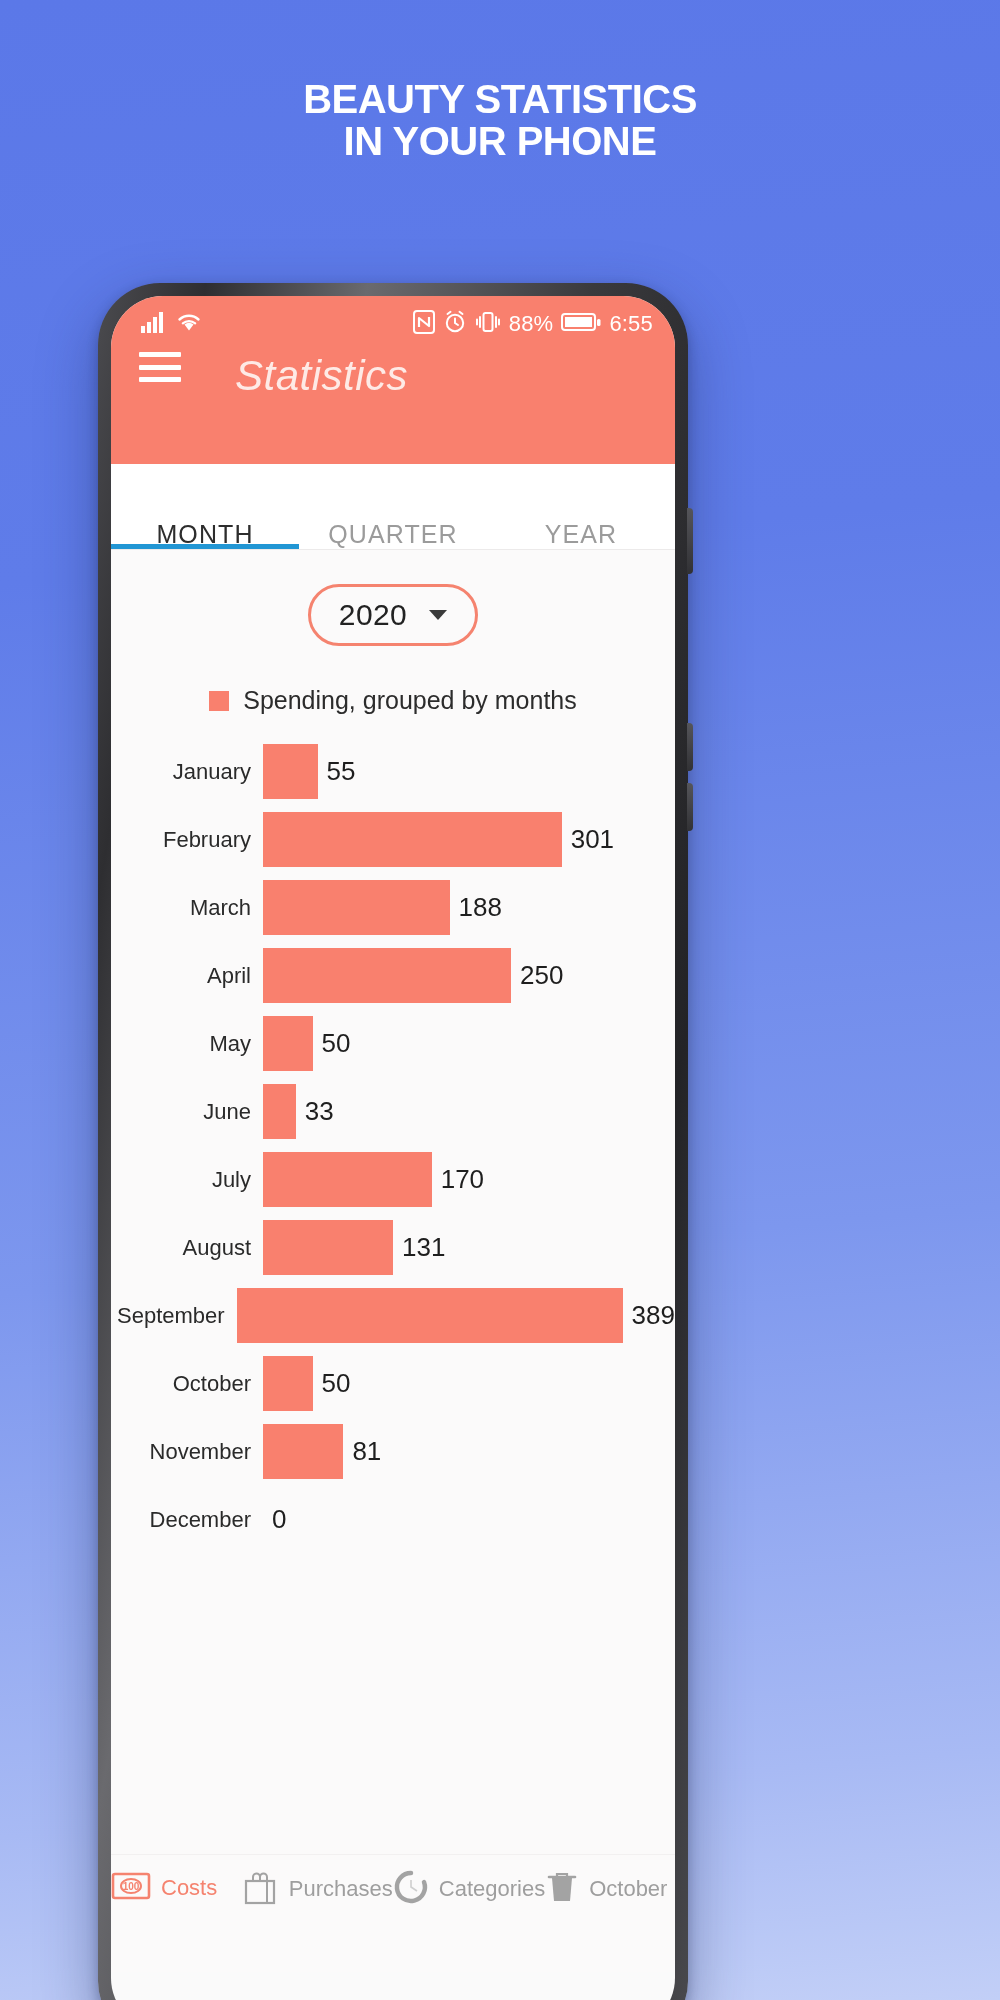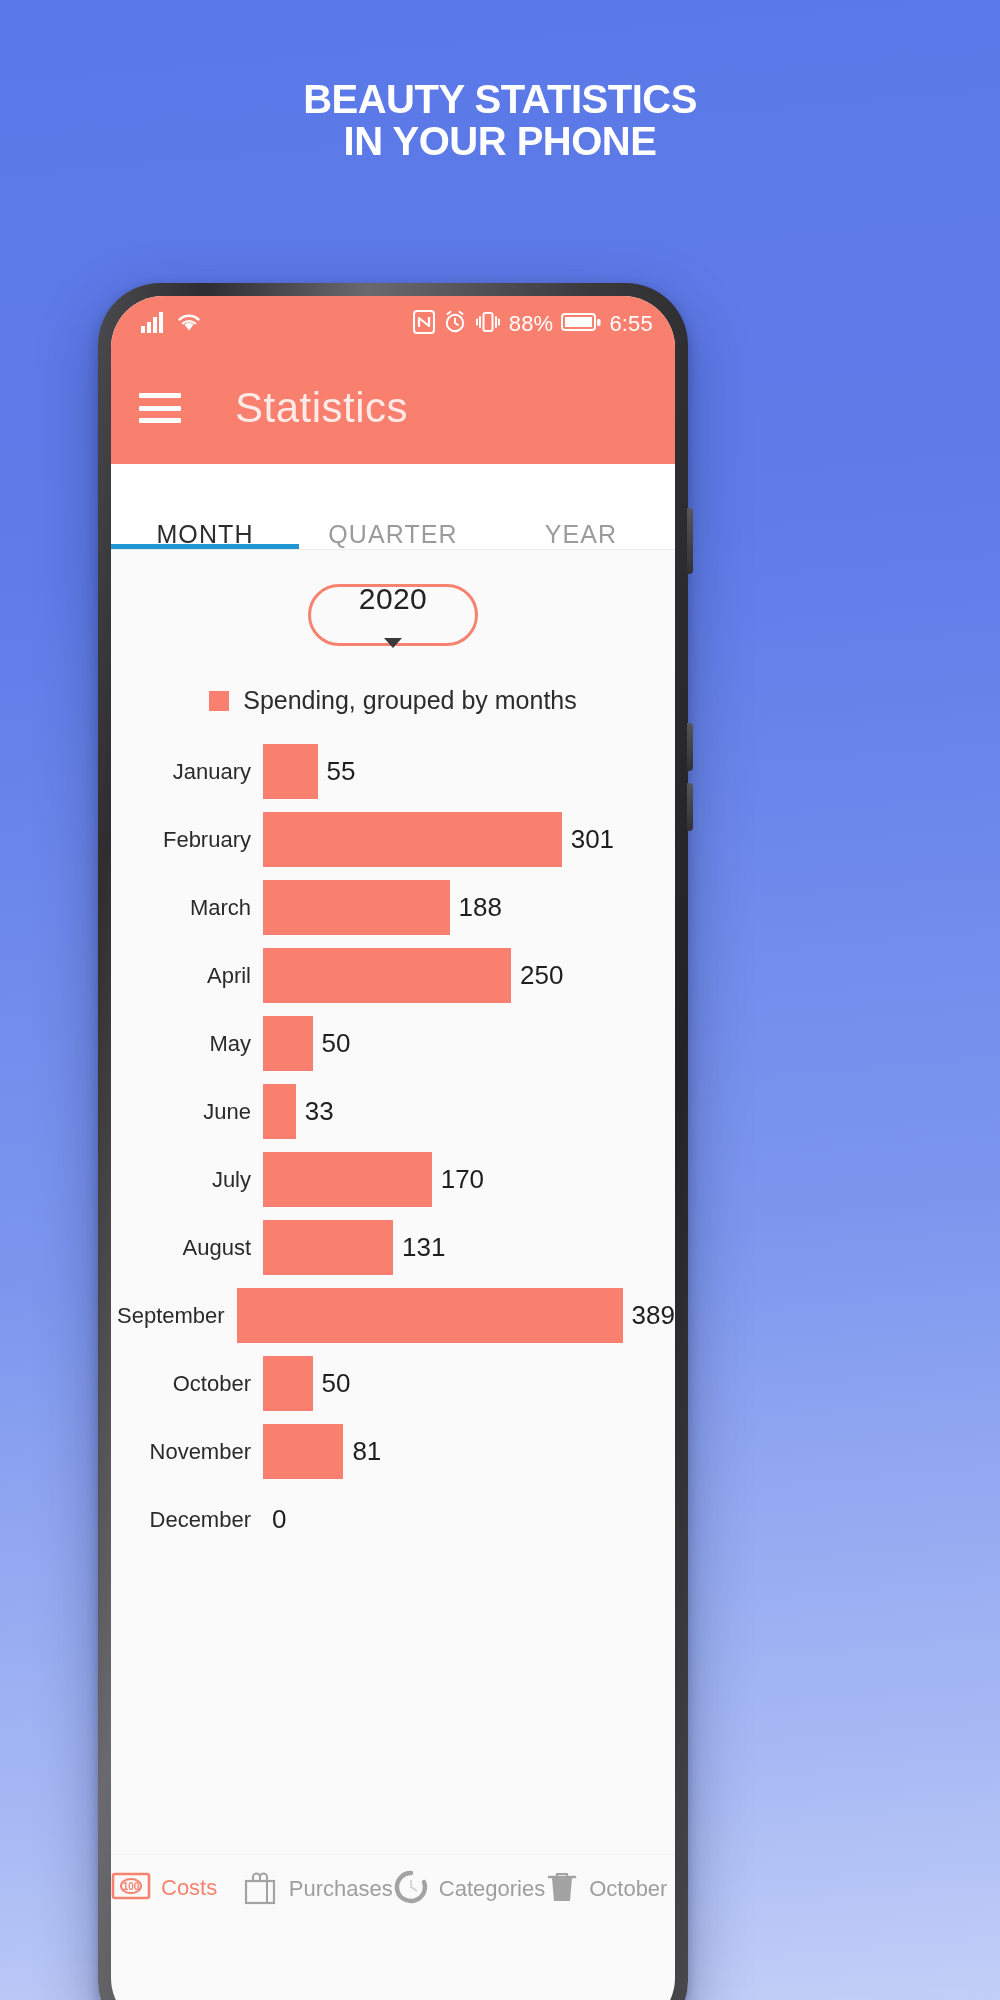--- a/index.html
+++ b/index.html
@@ -85,22 +85,22 @@
     color: #ffffff;
     letter-spacing: 0.2px;
   }
   .ic { display: block; }
 
   
   .appbar {
     height: 112px;
     background: #f9806e;
     display: flex;
-    align-items: center;
     padding-left: 28px;
+    font-style: italic;
   }
   .hamburger {
     width: 42px;
     height: 30px;
     display: flex;
     flex-direction: column;
     justify-content: space-between;
     cursor: pointer;
   }
   .hamburger span {
@@ -161,21 +161,20 @@
     border-radius: 34px;
     height: 62px;
     min-width: 170px;
     display: flex;
     align-items: center;
     justify-content: center;
     gap: 22px;
     padding: 0 26px;
     background: #fbfafa;
     cursor: pointer;
-    flex-direction: column;
   }
   .year-value { font-size: 30px; color: #222222; letter-spacing: 0.4px; }
   .caret {
     width: 0; height: 0;
     border-left: 9px solid transparent;
     border-right: 9px solid transparent;
     border-top: 10px solid #3a3a3a;
   }
 
   .legend {

